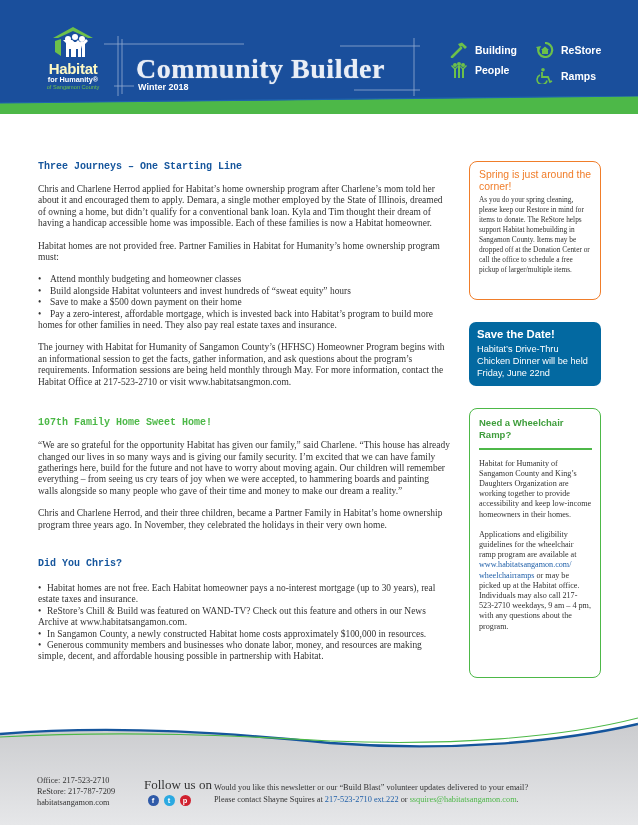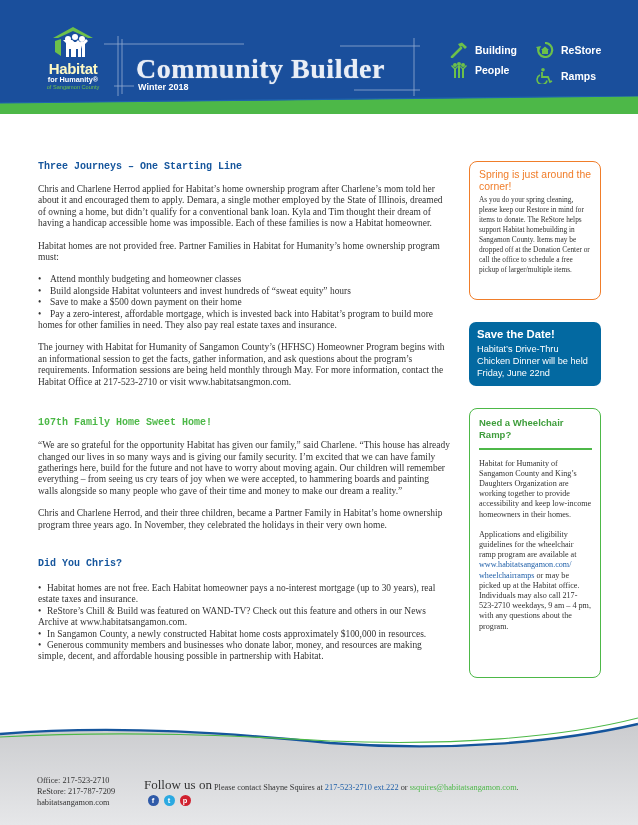--- a/index.html
+++ b/index.html
@@ -213,15 +213,16 @@
   <div class="follow">
     <div class="follow-label">Follow us on</div>
     <div class="socials">
       <span class="social fb">f</span>
       <span class="social tw">t</span>
       <span class="social pin">p</span>
     </div>
   </div>
 
   <div class="newsletter">
+    <div>Would you like this newsletter or our “Build Blast” volunteer updates delivered to your email?</div>
     <div><span>Please contact Shayne Squires at </span><span class="link-blue">217-523-2710 ext.222</span><span> or </span><span class="link-green">ssquires@habitatsangamon.com</span><span>.</span></div>
   </div>
 </div>
 
 </body></html>

